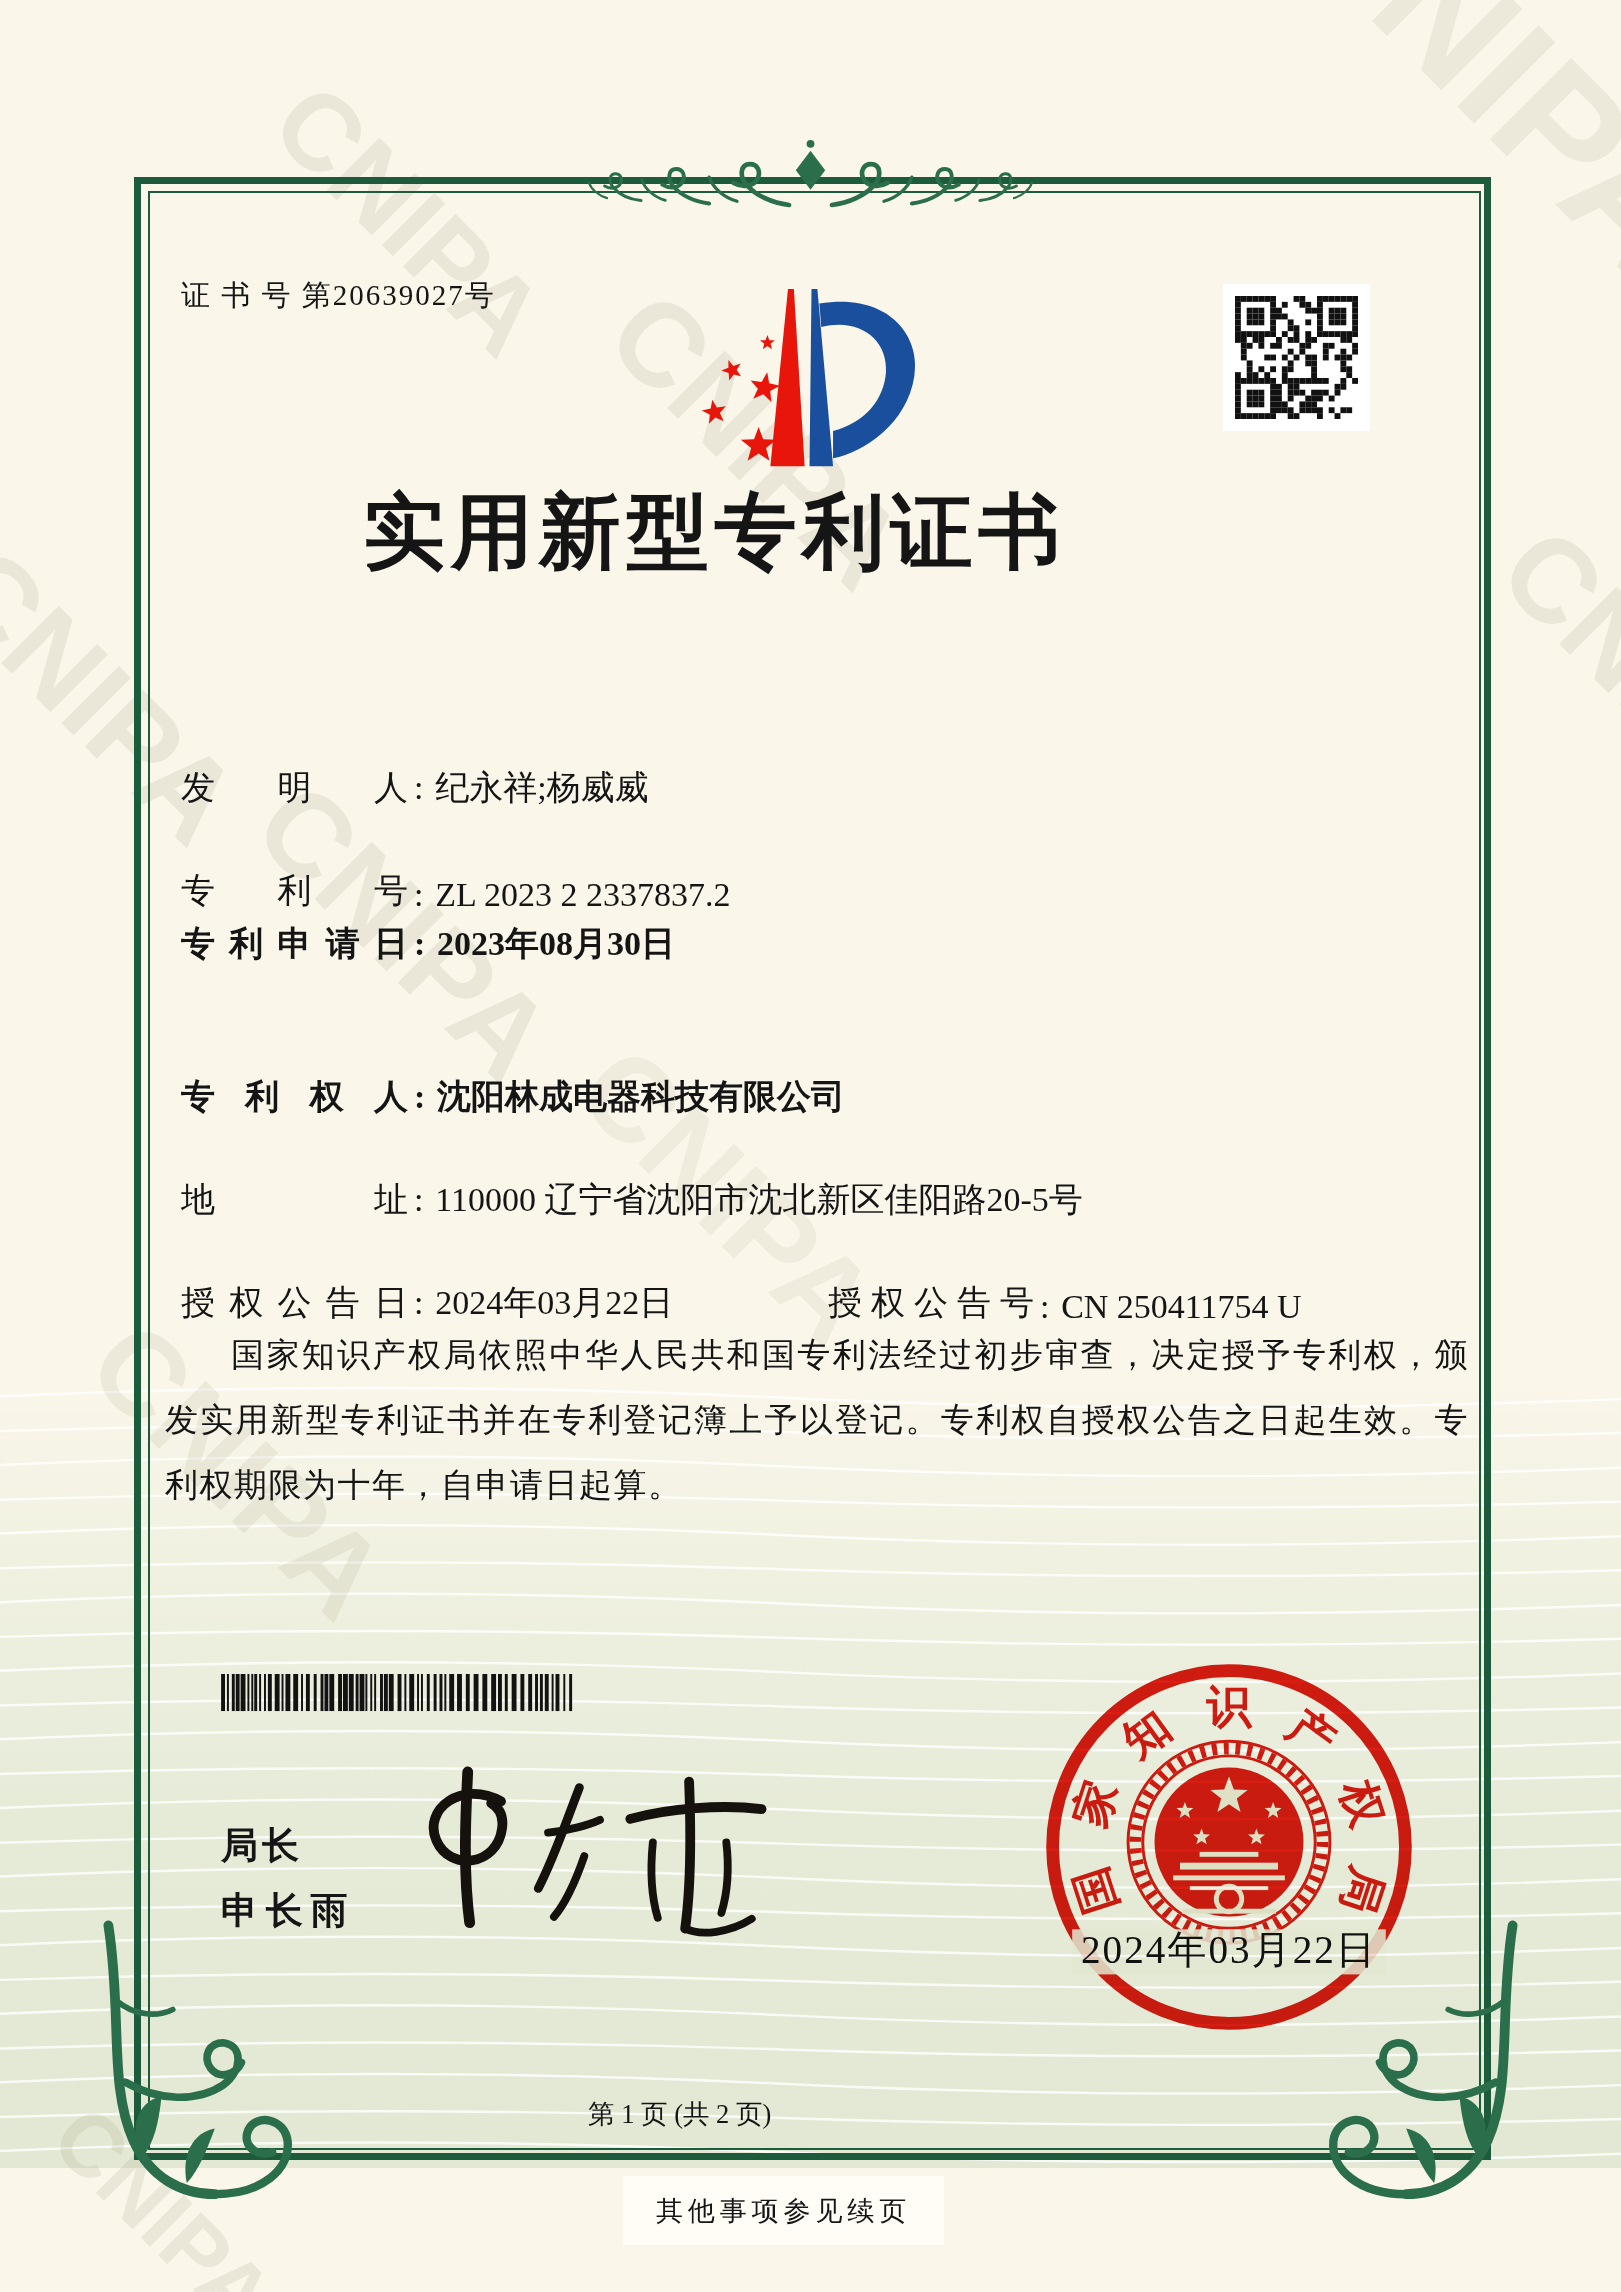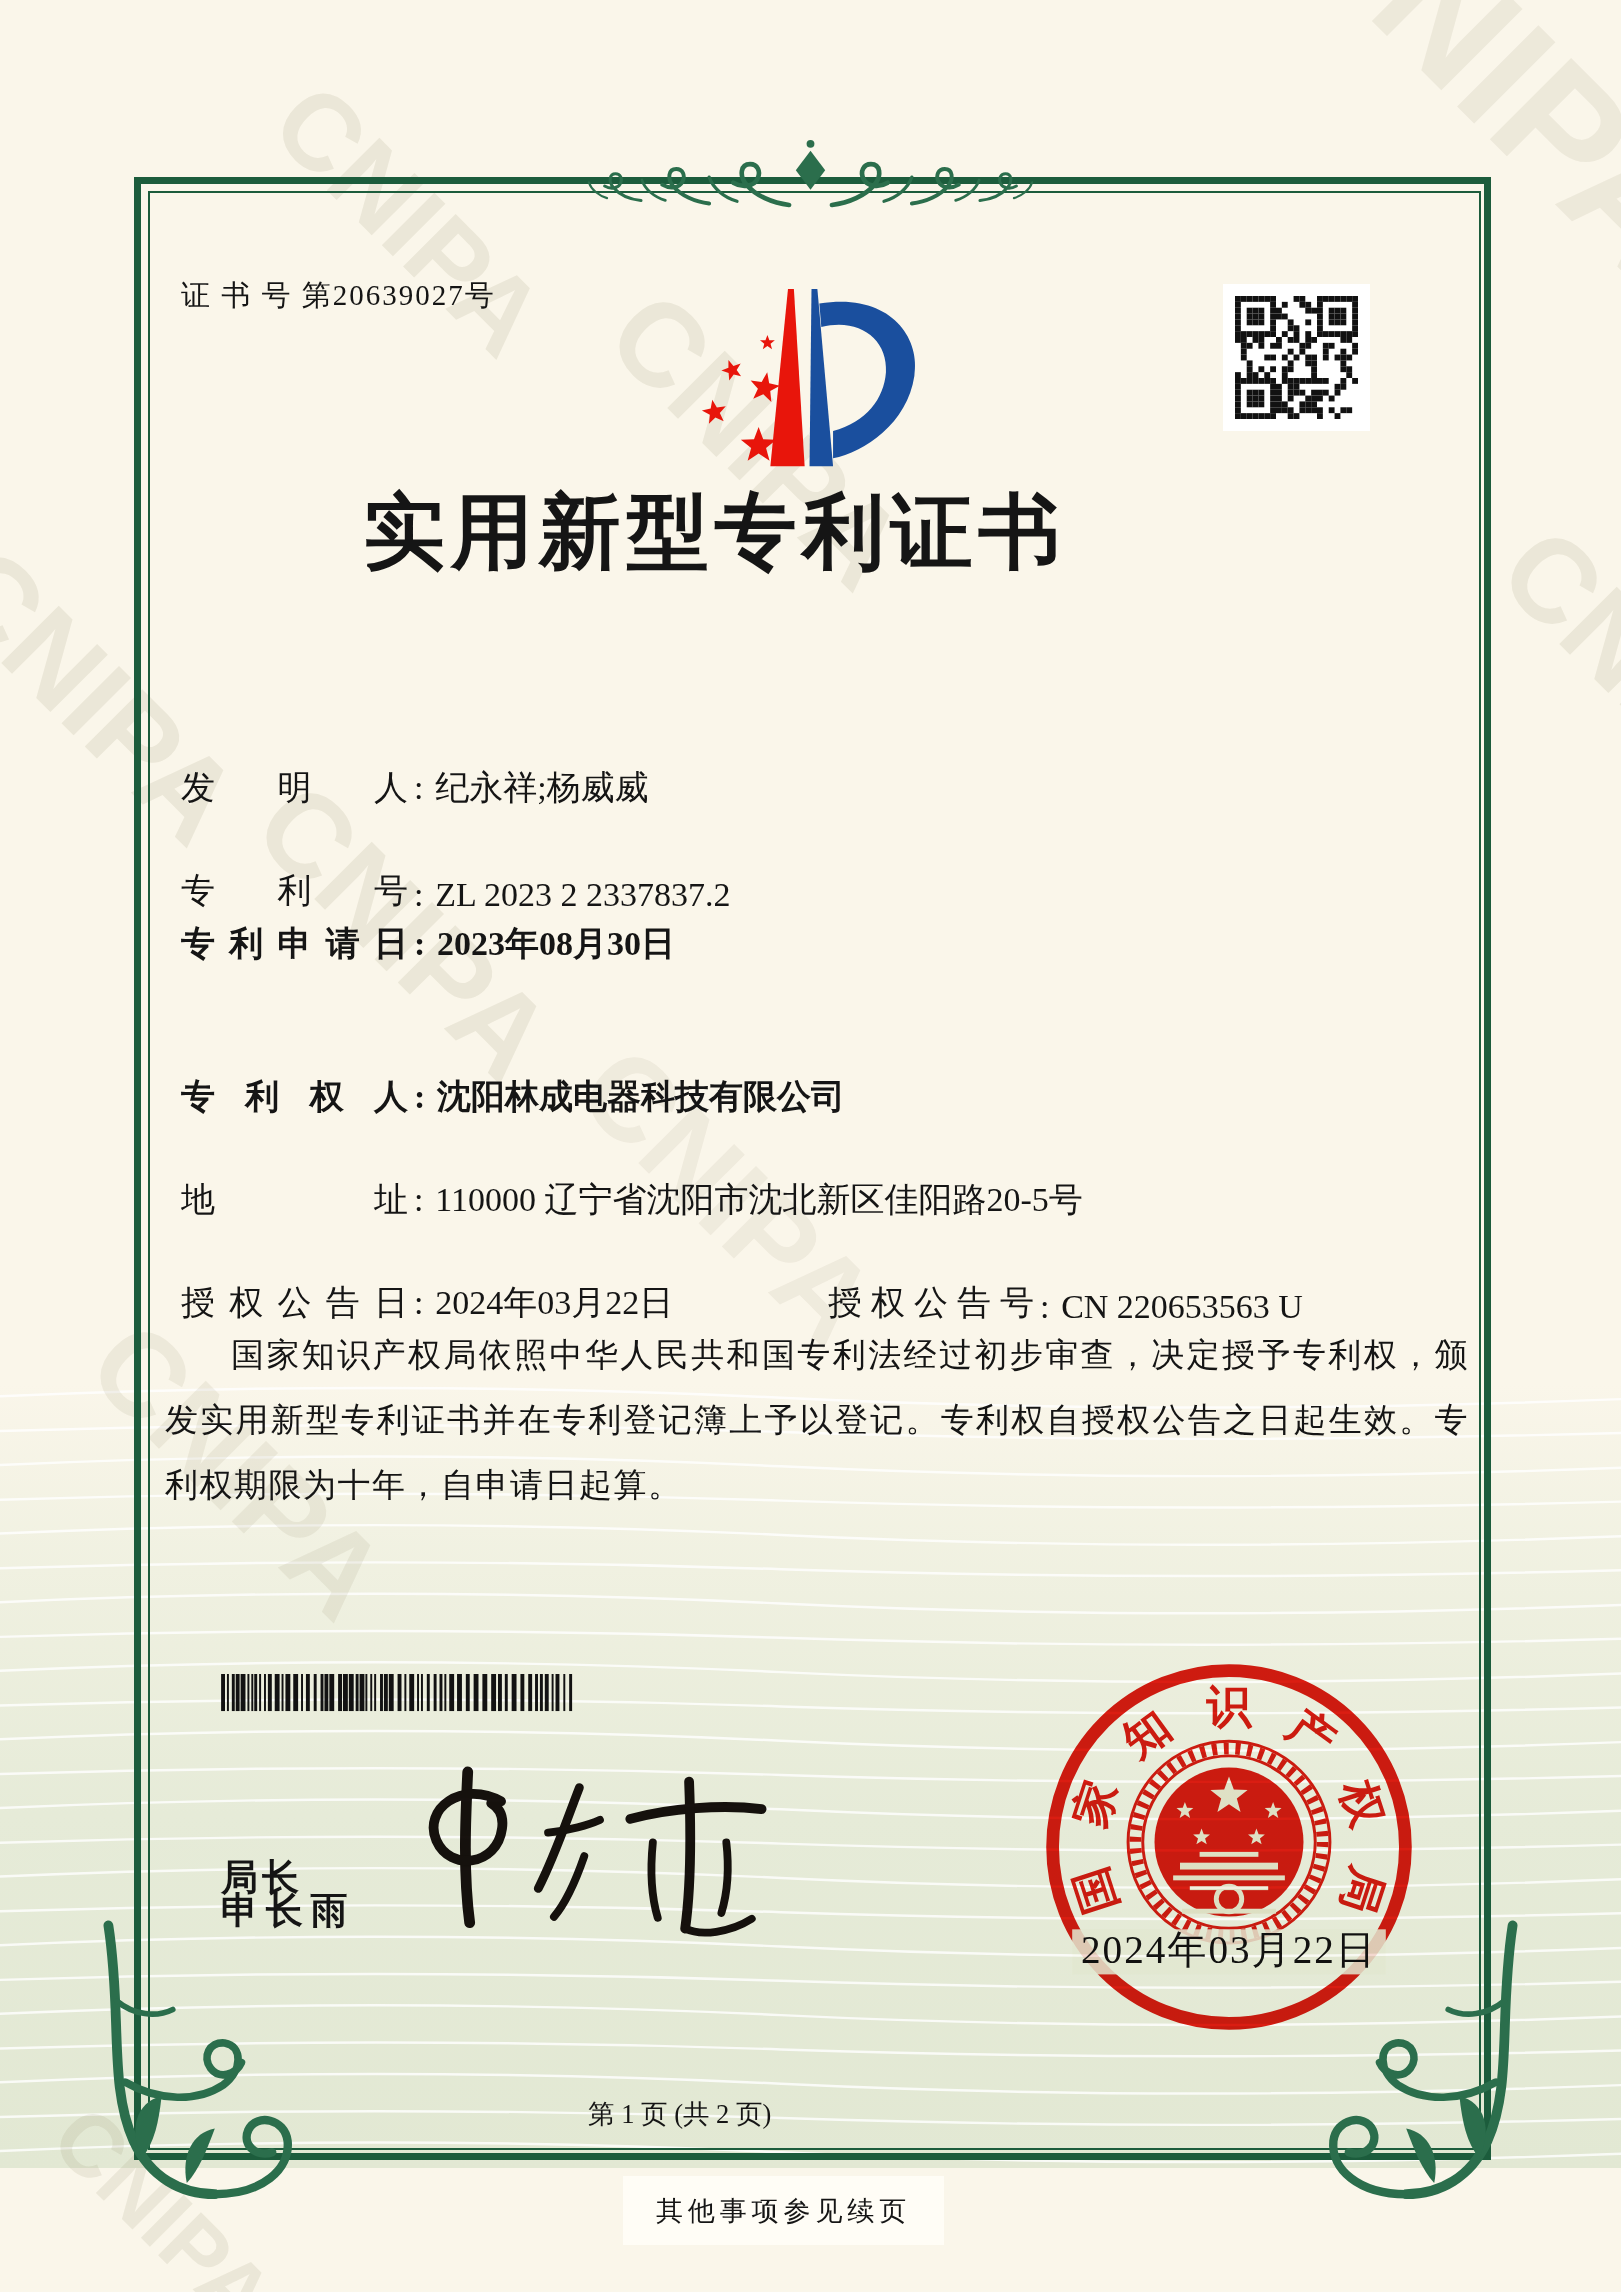--- a/index.html
+++ b/index.html
@@ -51,21 +51,21 @@
   .pair2 .lbl{width:206px;}
 
   .paras{position:absolute;left:165px;top:1323px;width:1304px;z-index:5;}
   .paras p{margin:0;font-size:33px;line-height:65px;text-indent:2em;text-align:justify;
            letter-spacing:1.5px;}
   .paras p + p{margin-top:25.5px;}
 
   .barcode{position:absolute;left:220px;top:1674px;z-index:5;}
 
   .director-title{position:absolute;left:221px;top:1821px;font-size:37px;font-weight:bold;
-        font-family:Liberation Mono, monospace;z-index:5;letter-spacing:3.9px;margin-top:32px;}
+        font-family:Liberation Mono, monospace;z-index:5;letter-spacing:3.9px;}
   .director-name{position:absolute;left:221px;top:1886px;font-size:37px;font-weight:bold;
         font-family:"Liberation Sans","DejaVu Sans",sans-serif;z-index:5;letter-spacing:7.8px;}
   .sig{position:absolute;left:407px;top:1764px;z-index:6;mix-blend-mode:multiply;}
 
   .seal{position:absolute;left:1033px;top:1651px;z-index:7;mix-blend-mode:multiply;}
 
   .page-num{position:absolute;left:588px;top:2096px;width:372px;text-align:left;
             font-size:26.5px;z-index:5;}
   .note-strip{position:absolute;left:623px;top:2176px;width:321px;height:69px;background:#fffdf6;
             z-index:5;display:flex;align-items:center;justify-content:center;}
@@ -410,21 +410,21 @@
   </div>
   <div class="row r5">
     <span class="lbl">专利权人</span><span class="colon">:</span><span class="val">沈阳林成电器科技有限公司</span>
   </div>
   <div class="row r6">
     <span class="lbl">地址</span><span class="colon">:</span><span class="val">110000 辽宁省沈阳市沈北新区佳阳路20-5号</span>
   </div>
   <div class="row r7">
     <span class="lbl">授权公告日</span><span class="colon">:</span><span class="val">2024年03月22日</span>
     <span class="pair2">
-      <span class="lbl">授权公告号</span><span class="colon">:</span><span class="val">CN 220653563 U</span>
+      <span class="lbl">授权公告号</span><span class="colon">:</span><span class="val">CN 250411754 U</span>
     </span>
   </div>
 
   <div class="paras">
     <p>国家知识产权局依照中华人民共和国专利法经过初步审查，决定授予专利权，颁发实用新型专利证书并在专利登记簿上予以登记。专利权自授权公告之日起生效。专利权期限为十年，自申请日起算。</p>
   </div>
 
   <svg class="barcode" id="barcode-svg" width="361" height="39" viewBox="0 0 368 40">
       <rect x="0" y="0" width="4" height="38" fill="#121212"></rect>
       <rect x="6" y="0" width="2" height="38" fill="#121212"></rect>

